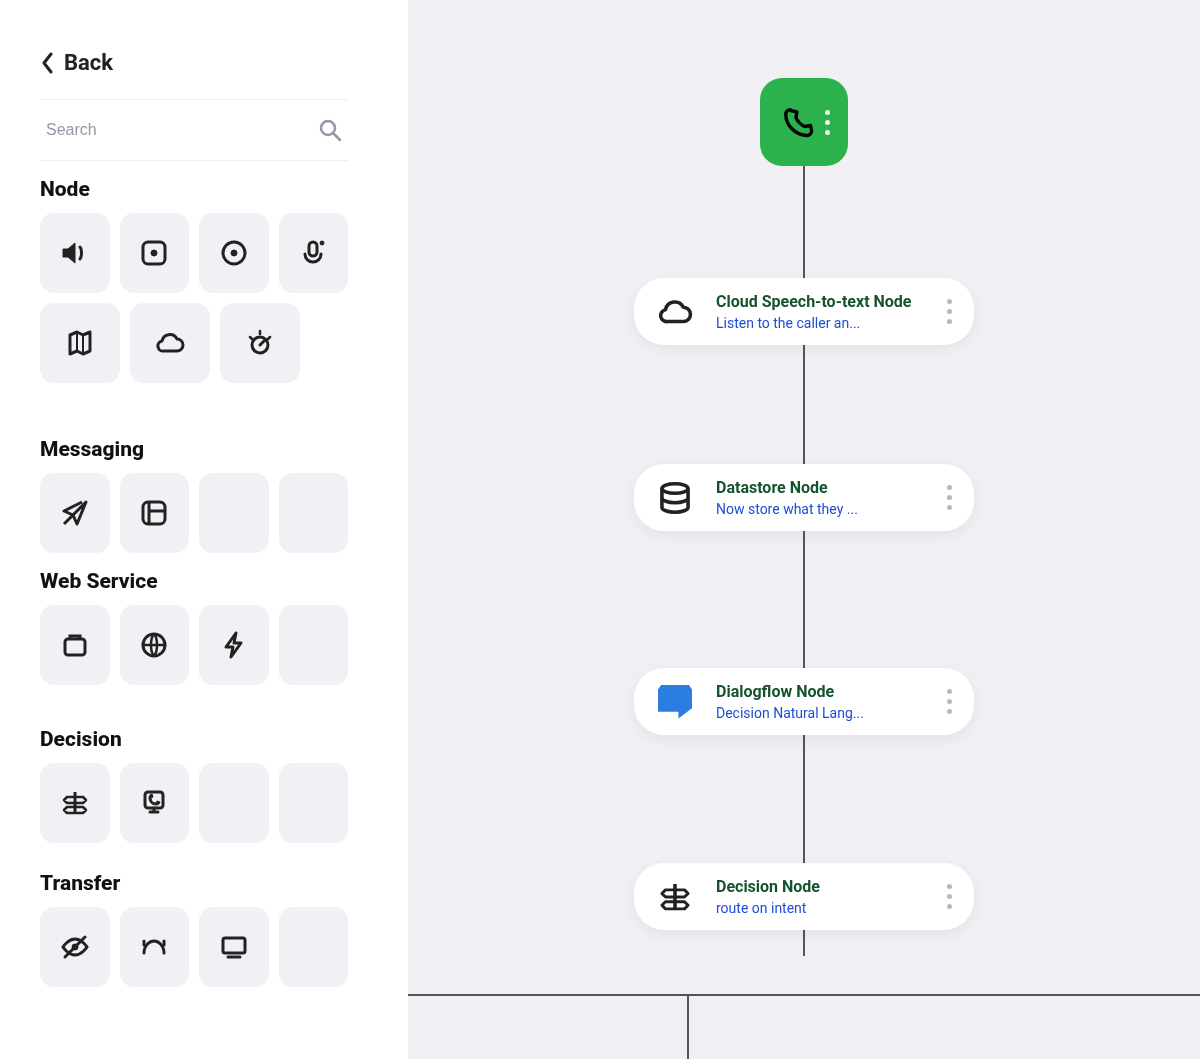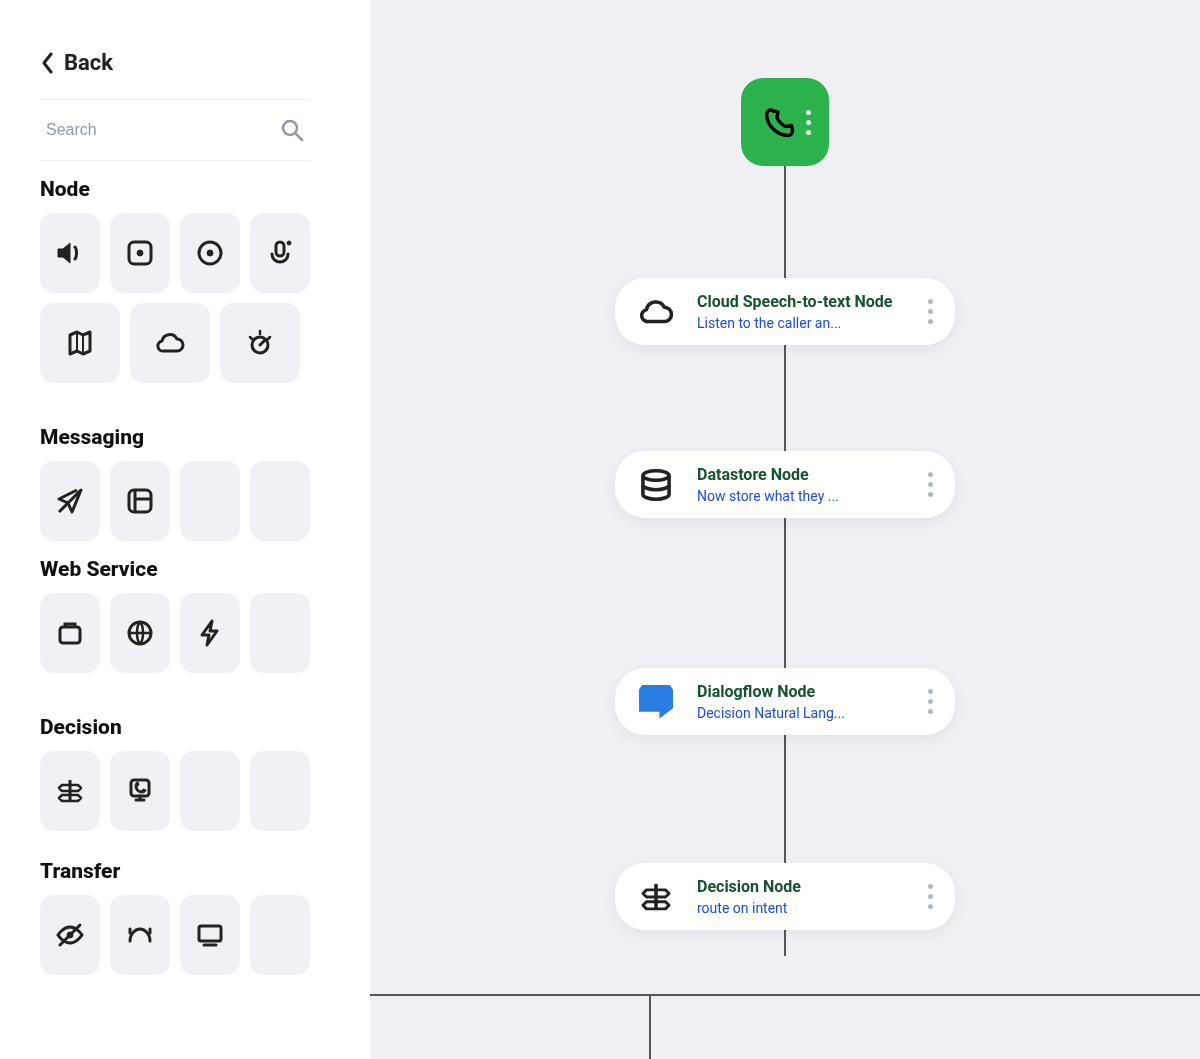--- a/index.html
+++ b/index.html
@@ -8,21 +8,21 @@
     background: #fff;
     width: 1200px;
     height: 1059px;
     overflow: hidden;
     position: relative;
   }
   .app { display: flex; height: 100%; }
 
   
   .sidebar {
-    width: 370px;
+    width: 408px;
     background: #fff;
     padding: 20px 60px 20px 40px;
     overflow-y: auto;
   }
   .back-row {
     display: flex;
     align-items: center;
     gap: 10px;
     cursor: pointer;
     font-size: 22px;
@@ -305,21 +305,21 @@
             <use href="#i-cloud"></use>
           </svg>
         </div>
       <div class="tile">
           <svg viewBox="0 0 32 32">
             <use href="#i-processing"></use>
           </svg>
         </div>
     </div>
 
-    <div class="group-title" style="margin-top:42px">Messaging</div>
+    <div class="group-title" style="margin-top:54px">Messaging</div>
     <div class="tile-row">
       <div class="tile">
           <svg viewBox="0 0 32 32">
             <use href="#i-send"></use>
           </svg>
         </div>
       <div class="tile">
           <svg viewBox="0 0 32 32">
             <use href="#i-chat"></use>
           </svg>
@@ -413,21 +413,21 @@
         <div class="title">Cloud Speech-to-text Node</div>
         <div class="desc">Listen to the caller an...</div>
       </div>
       <div class="menu">
           <span></span>
           <span></span>
           <span></span>
         </div>
     </div>
 
-    <div class="flow-node" style="top:451px">
+    <div class="flow-node" style="top:464px">
       <div class="icon-slot">
           <svg viewBox="0 0 32 32">
             <use href="#i-database"></use>
           </svg>
         </div>
       <div class="content">
         <div class="title">Datastore Node</div>
         <div class="desc">Now store what they ...</div>
       </div>
       <div class="menu">

